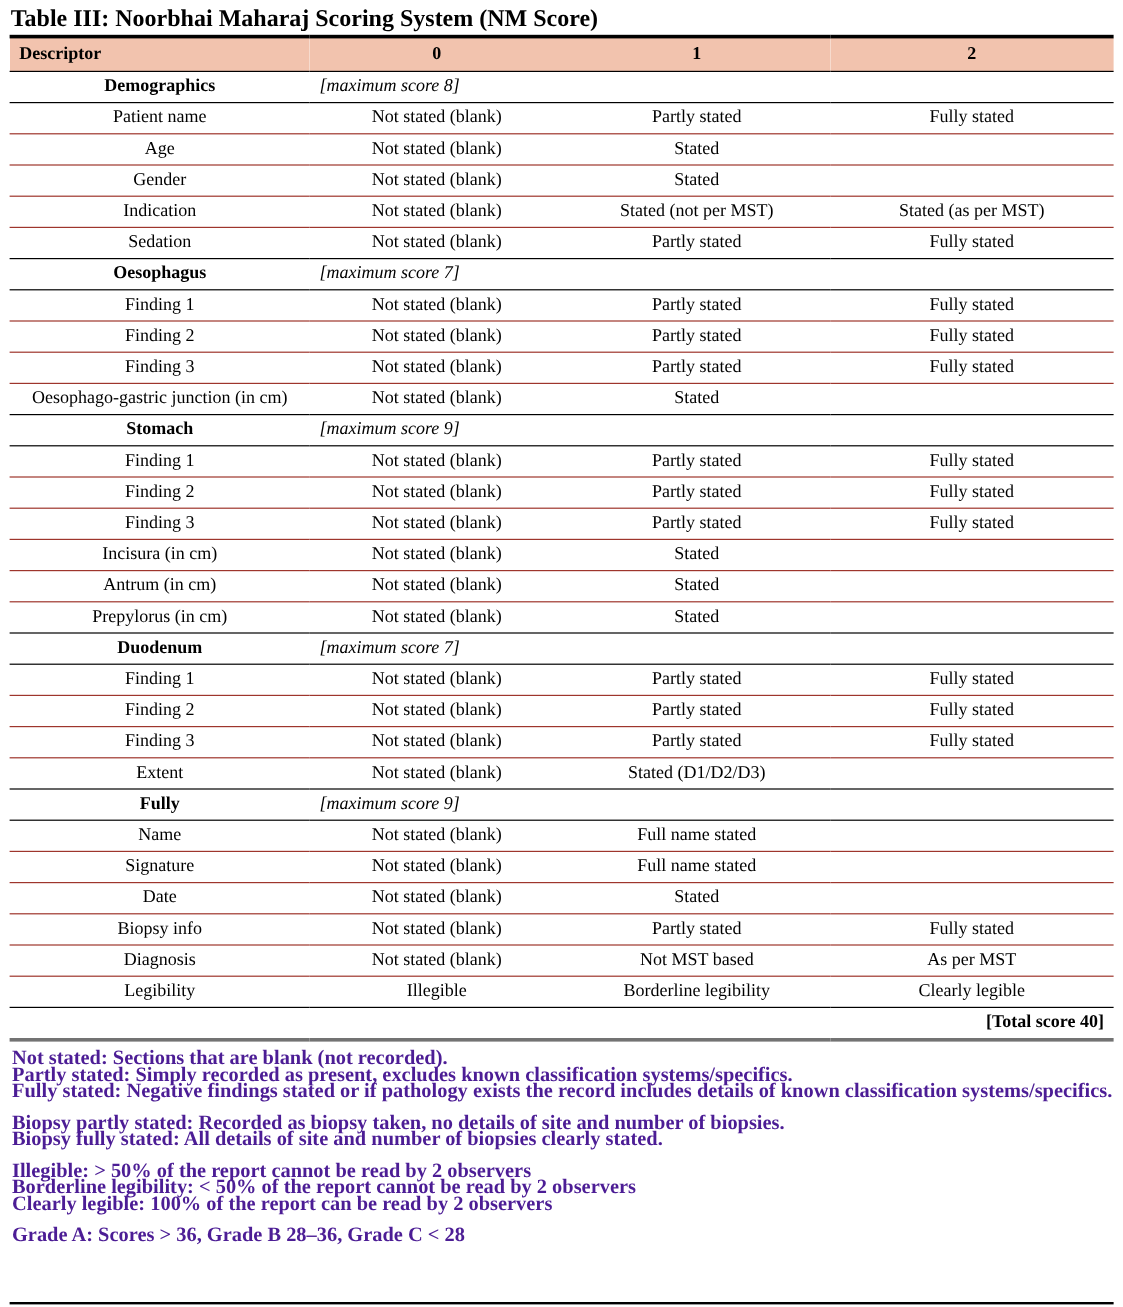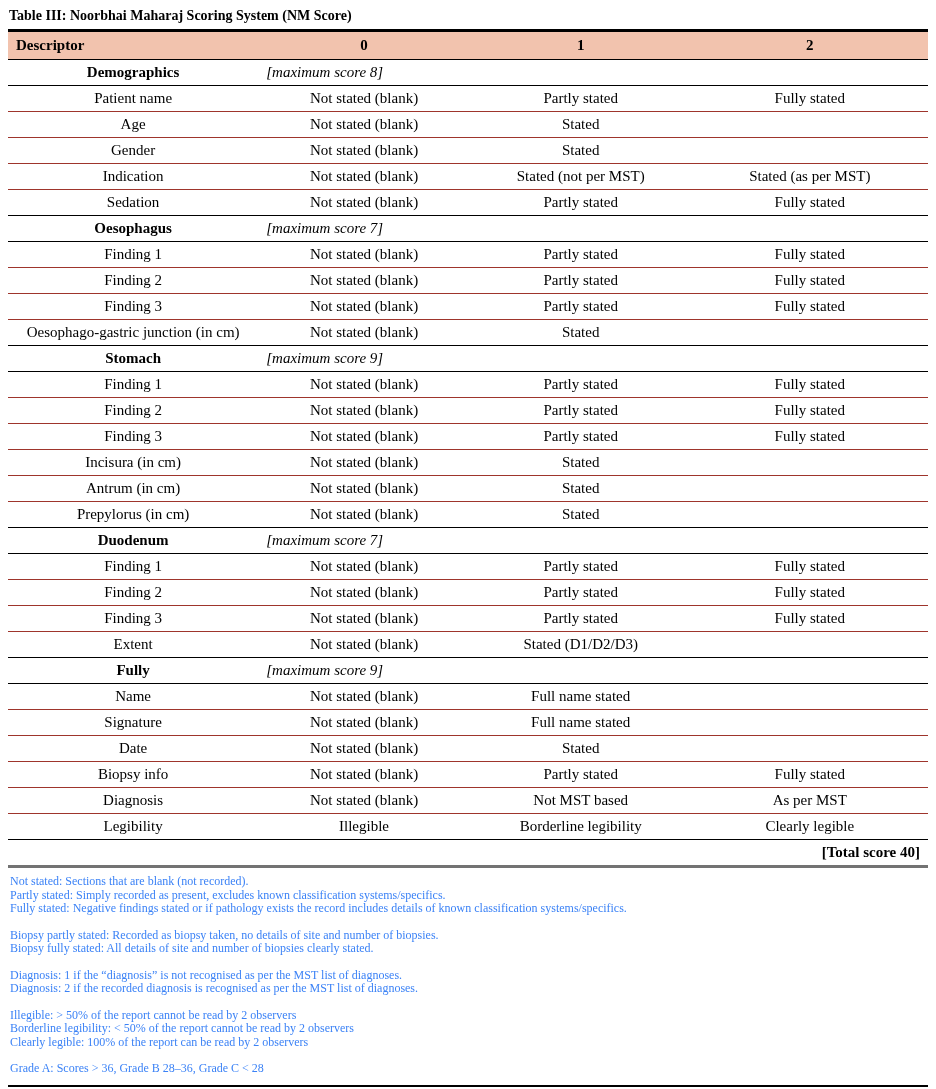--- a/index.html
+++ b/index.html
@@ -12,21 +12,21 @@
     color: #000000;
   }
   .page {
     position: relative;
     width: 100%;
     height: 100%;
     padding: 5px 8px 0 8px;
   }
   .title {
     font-weight: bold;
-    font-size: 14px;
+    font-size: 20px;
     line-height: 20px;
     margin: 1px 0 3px 1px;
   }
   table {
     width: 100%;
     border-collapse: collapse;
     border-top: 3px solid #000000;
     border-bottom: 3px solid #737373;
     table-layout: fixed;
   }
@@ -44,22 +44,23 @@
   td.desc { text-align: center; }
   td.score { text-align: center; }
   td.section-label { font-weight: bold; text-align: center; }
   td.section-note { font-style: italic; }
   td.total { text-align: right; font-weight: bold; }
   tbody tr.bt-black td { border-top: 1.5px solid var(--section-line, #000000); }
   tbody tr.bt-red td { border-top: 1px solid var(--row-line, #9e352c); }
   .footnotes {
     margin-top: 7px;
     padding-left: 2px;
-    font-size: 12px;
-    color: #3b82f6;
+    font-size: 17px;
+    color: #4c1d95;
+    font-weight: bold;
   }
   .fn-group { margin-bottom: 13px; }
   .fn-group:last-child { margin-bottom: 0; }
   .fn-line { line-height: 13.5px; }
   .bottom-rule {
     position: absolute;
     left: 8px;
     right: 8px;
     bottom: 2px;
     border-top: 2px solid #000000;
@@ -267,24 +268,20 @@
       <div class="fn-group">
         <div class="fn-line">Not stated: Sections that are blank (not recorded).</div>
         <div class="fn-line">Partly stated: Simply recorded as present, excludes known classification systems/specifics.</div>
         <div class="fn-line">Fully stated: Negative findings stated or if pathology exists the record includes details of known classification systems/specifics.</div>
       </div>
       <div class="fn-group">
         <div class="fn-line">Biopsy partly stated: Recorded as biopsy taken, no details of site and number of biopsies.</div>
         <div class="fn-line">Biopsy fully stated: All details of site and number of biopsies clearly stated.</div>
       </div>
       <div class="fn-group">
-        <div class="fn-line">Diagnosis: 1 if the “diagnosis” is not recognised as per the MST list of diagnoses.</div>
-        <div class="fn-line">Diagnosis: 2 if the recorded diagnosis is recognised as per the MST list of diagnoses.</div>
-      </div>
-      <div class="fn-group">
         <div class="fn-line">Illegible: &gt; 50% of the report cannot be read by 2 observers</div>
         <div class="fn-line">Borderline legibility: &lt; 50% of the report cannot be read by 2 observers</div>
         <div class="fn-line">Clearly legible: 100% of the report can be read by 2 observers</div>
       </div>
       <div class="fn-group">
         <div class="fn-line">Grade A: Scores &gt; 36, Grade B 28–36, Grade C &lt; 28</div>
       </div>
     </div>
 
   <div class="bottom-rule"></div>

